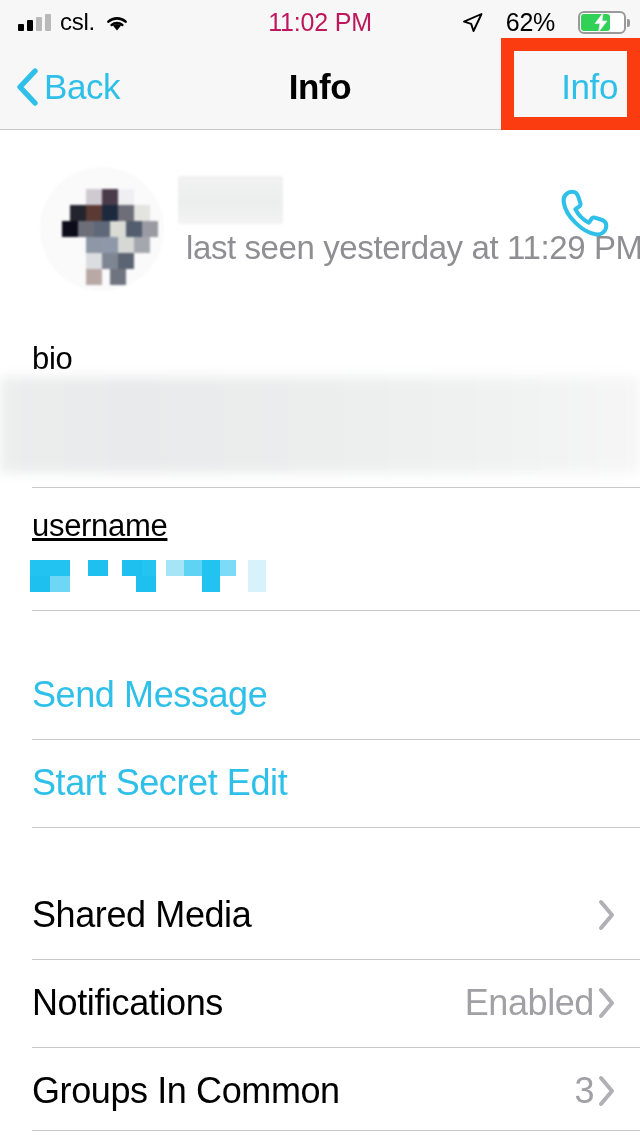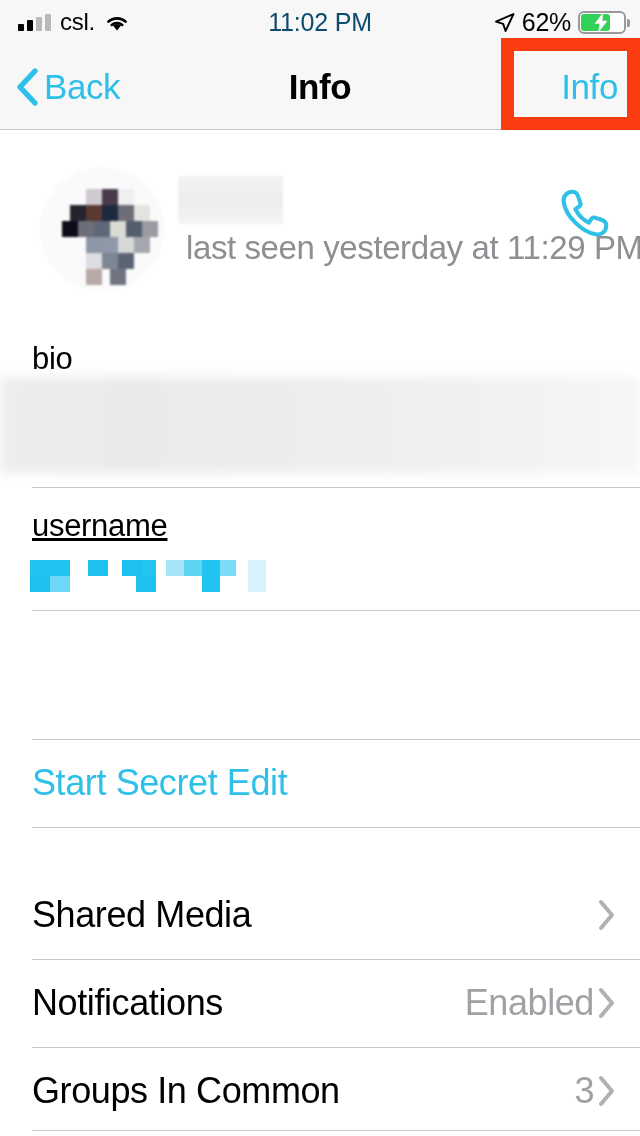--- a/index.html
+++ b/index.html
@@ -22,23 +22,23 @@
   .bars{ display:flex; align-items:flex-end; gap:3px; height:17px; }
   .bars i{ display:block; width:6px; border-radius:1px; background:#000; }
   .bars i:nth-child(1){ height:7px; }
   .bars i:nth-child(2){ height:11px; }
   .bars i:nth-child(3){ height:14px; background:#b9b9b9; }
   .bars i:nth-child(4){ height:17px; background:#b9b9b9; }
   .carrier{ font-size:24px; color:#000; letter-spacing:-0.3px; }
   .wifi{ width:26px; height:19px; }
   .sb-time{
     position:absolute; left:0; right:0; text-align:center;
-    font-size:25px; color:#0c4a6e; letter-spacing:-0.2px;
-  }
-  .sb-right{ position:absolute; right:14px; display:flex; align-items:center; gap:7px; }
+    font-size:25px; color:#be185d; letter-spacing:-0.2px;
+  }
+  .sb-right{ position:absolute; right:14px; display:flex; align-items:center; gap:23px; }
   .loc{ width:21px; height:21px; }
   .batt-pct{ font-size:25px; color:#000; letter-spacing:-0.3px; }
   .batt{ position:relative; width:48px; height:23px; }
   .batt-body{
     position:absolute; inset:0; border:2px solid #9a9a9a;
     border-radius:6px; background:#fff;
   }
   .batt-fill{
     position:absolute; left:3px; top:3px; bottom:3px; width:61%;
     background:#31d158; border-radius:3px;
@@ -265,20 +265,23 @@
     <span class="ub" style="left:154px;top:0;width:18px;height:16px;background:#5fd3f4"></span>
     <span class="ub" style="left:172px;top:0;width:18px;height:16px;background:#22c3f0"></span>
     <span class="ub" style="left:190px;top:0;width:16px;height:16px;background:#7cdbf6"></span>
     <span class="ub" style="left:136px;top:16px;width:36px;height:16px;background:#ffffff"></span>
     <span class="ub" style="left:172px;top:16px;width:18px;height:16px;background:#22c3f0"></span>
     <span class="ub" style="left:190px;top:16px;width:16px;height:16px;background:#ffffff"></span>
     <span class="ub" style="left:218px;top:0;width:18px;height:32px;background:#d8f2fb"></span>
   </div>
   <div class="sep" style="top:610px;"></div>
 
+  <div class="action-row" style="top:651px;">
+    <span class="action-label">Send Message</span>
+  </div>
   <div class="sep" style="top:739px;"></div>
 
   <div class="action-row" style="top:739px;">
     <span class="action-label">Start Secret Edit</span>
   </div>
   <div class="sep" style="top:827px;"></div>
 
   <div class="menu-row" style="top:871px;">
     <span class="menu-label">Shared Media</span>
     <span class="menu-right">

